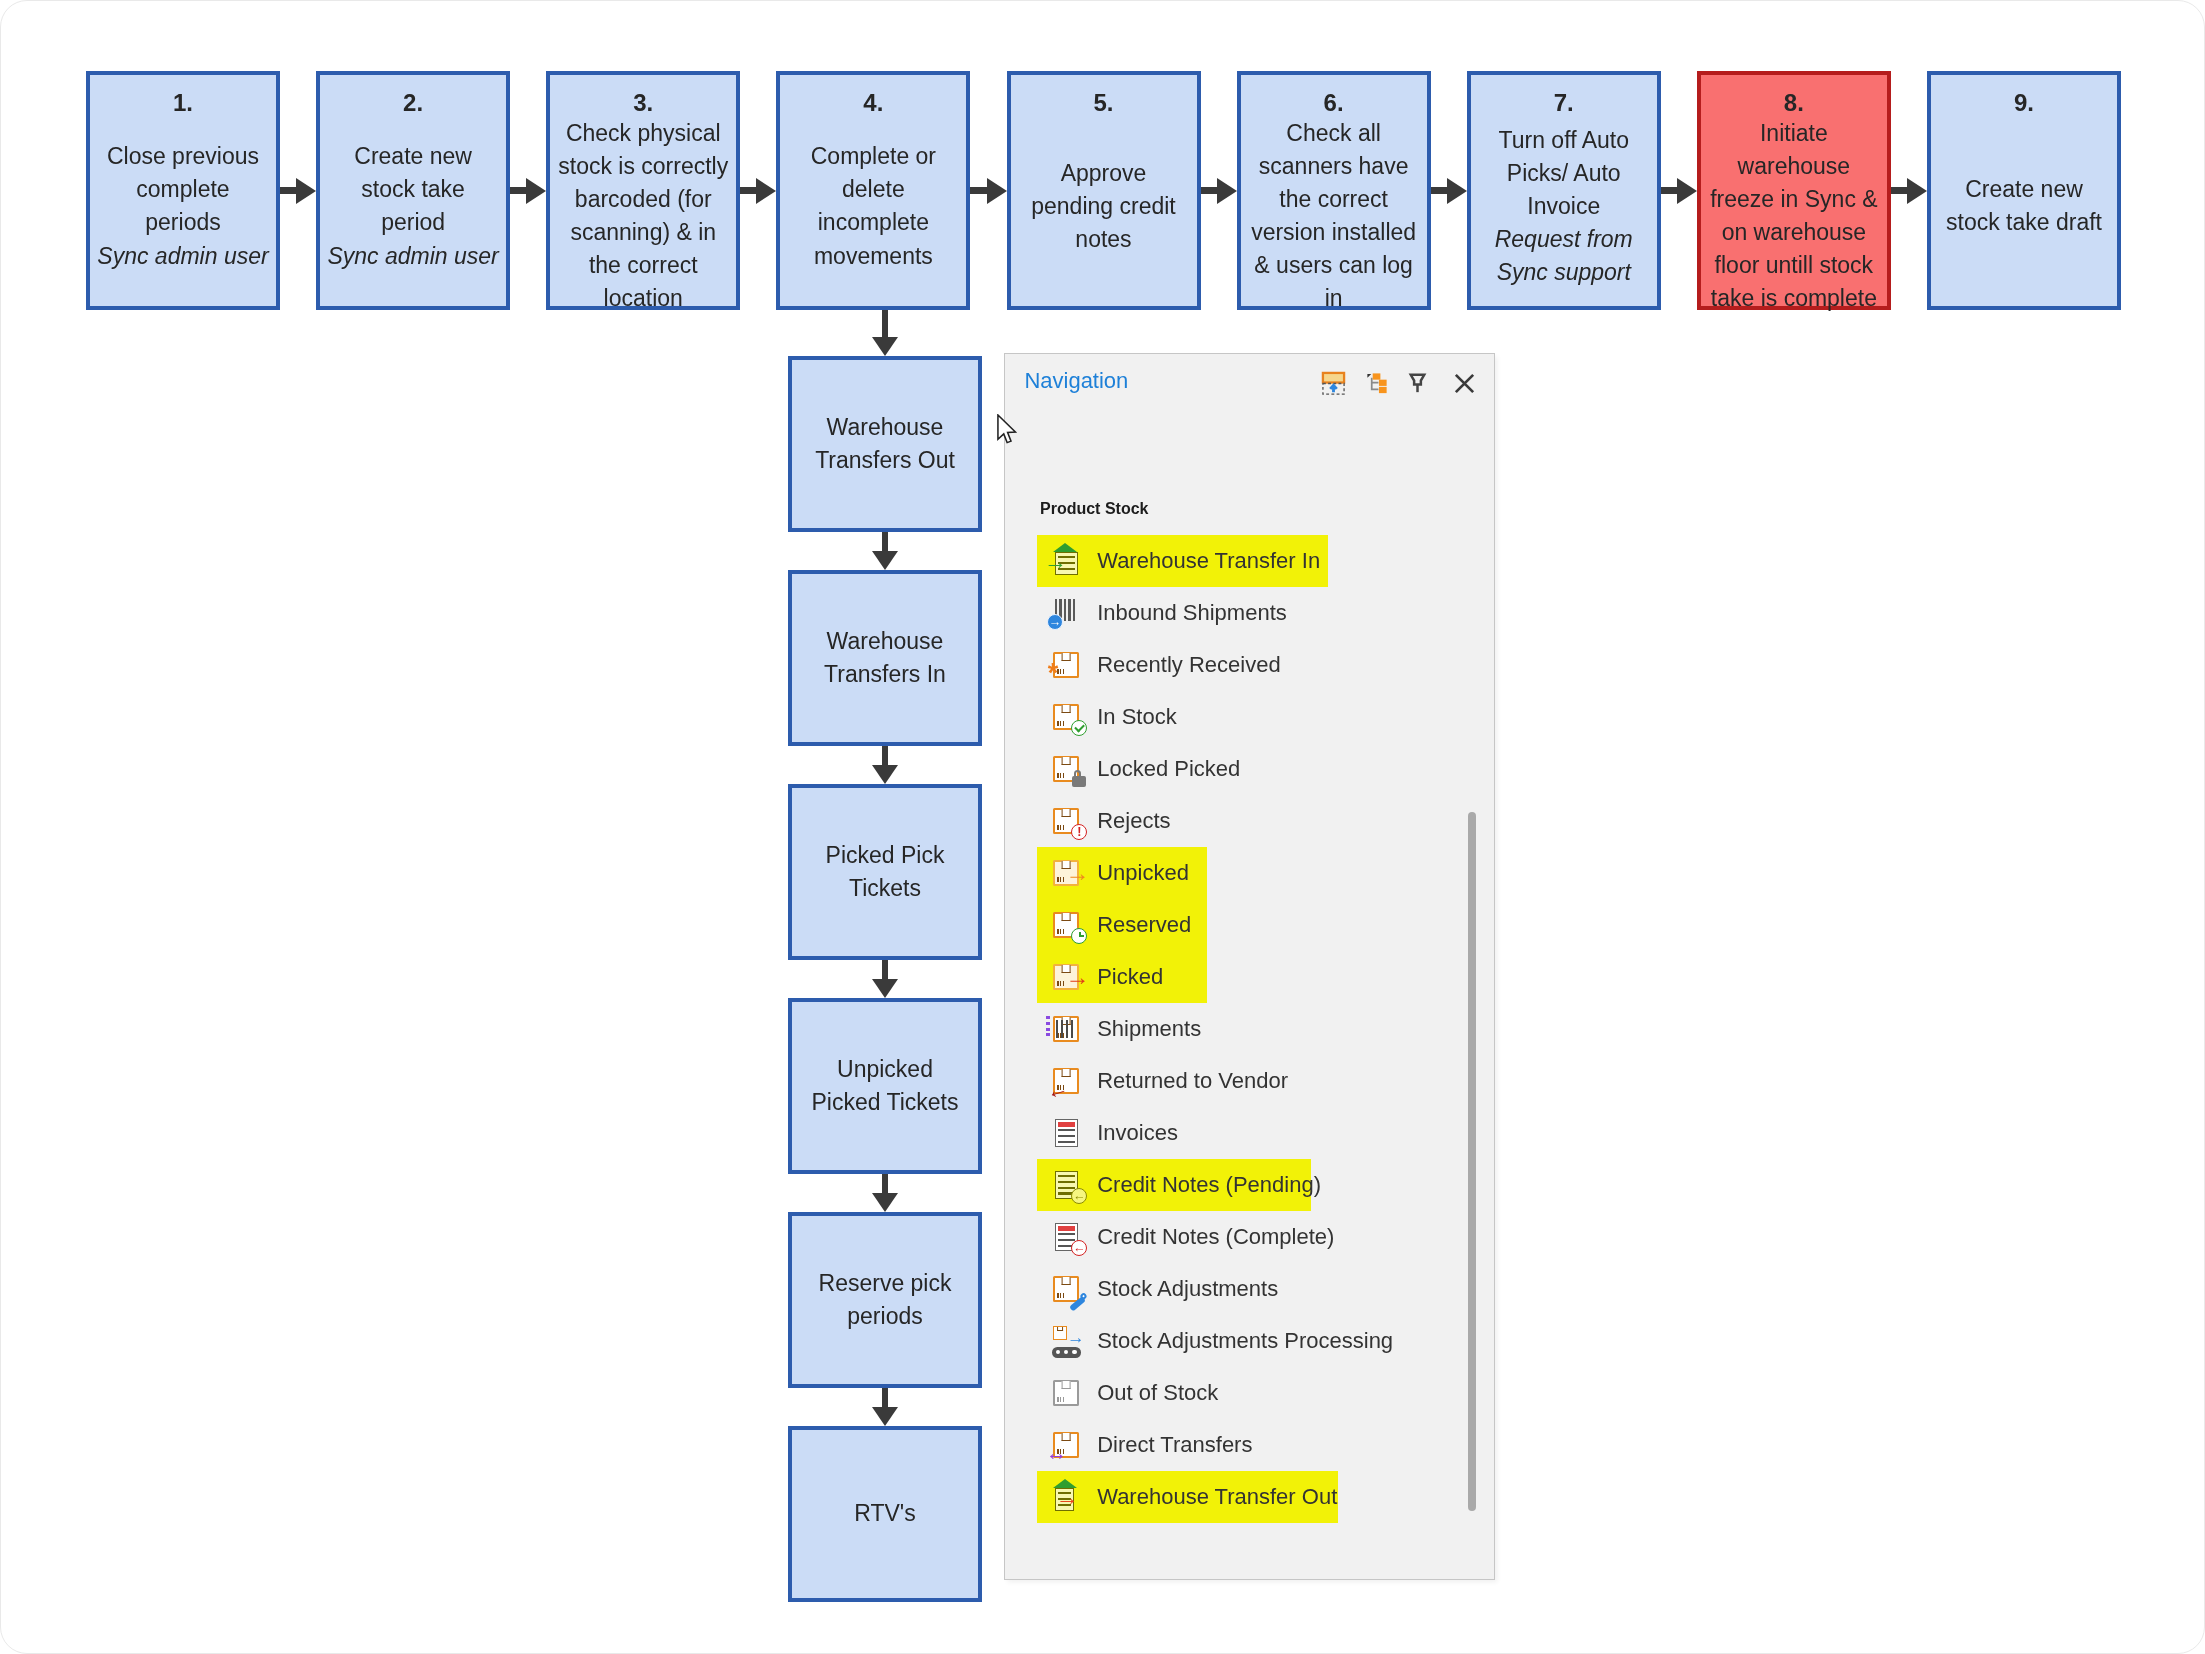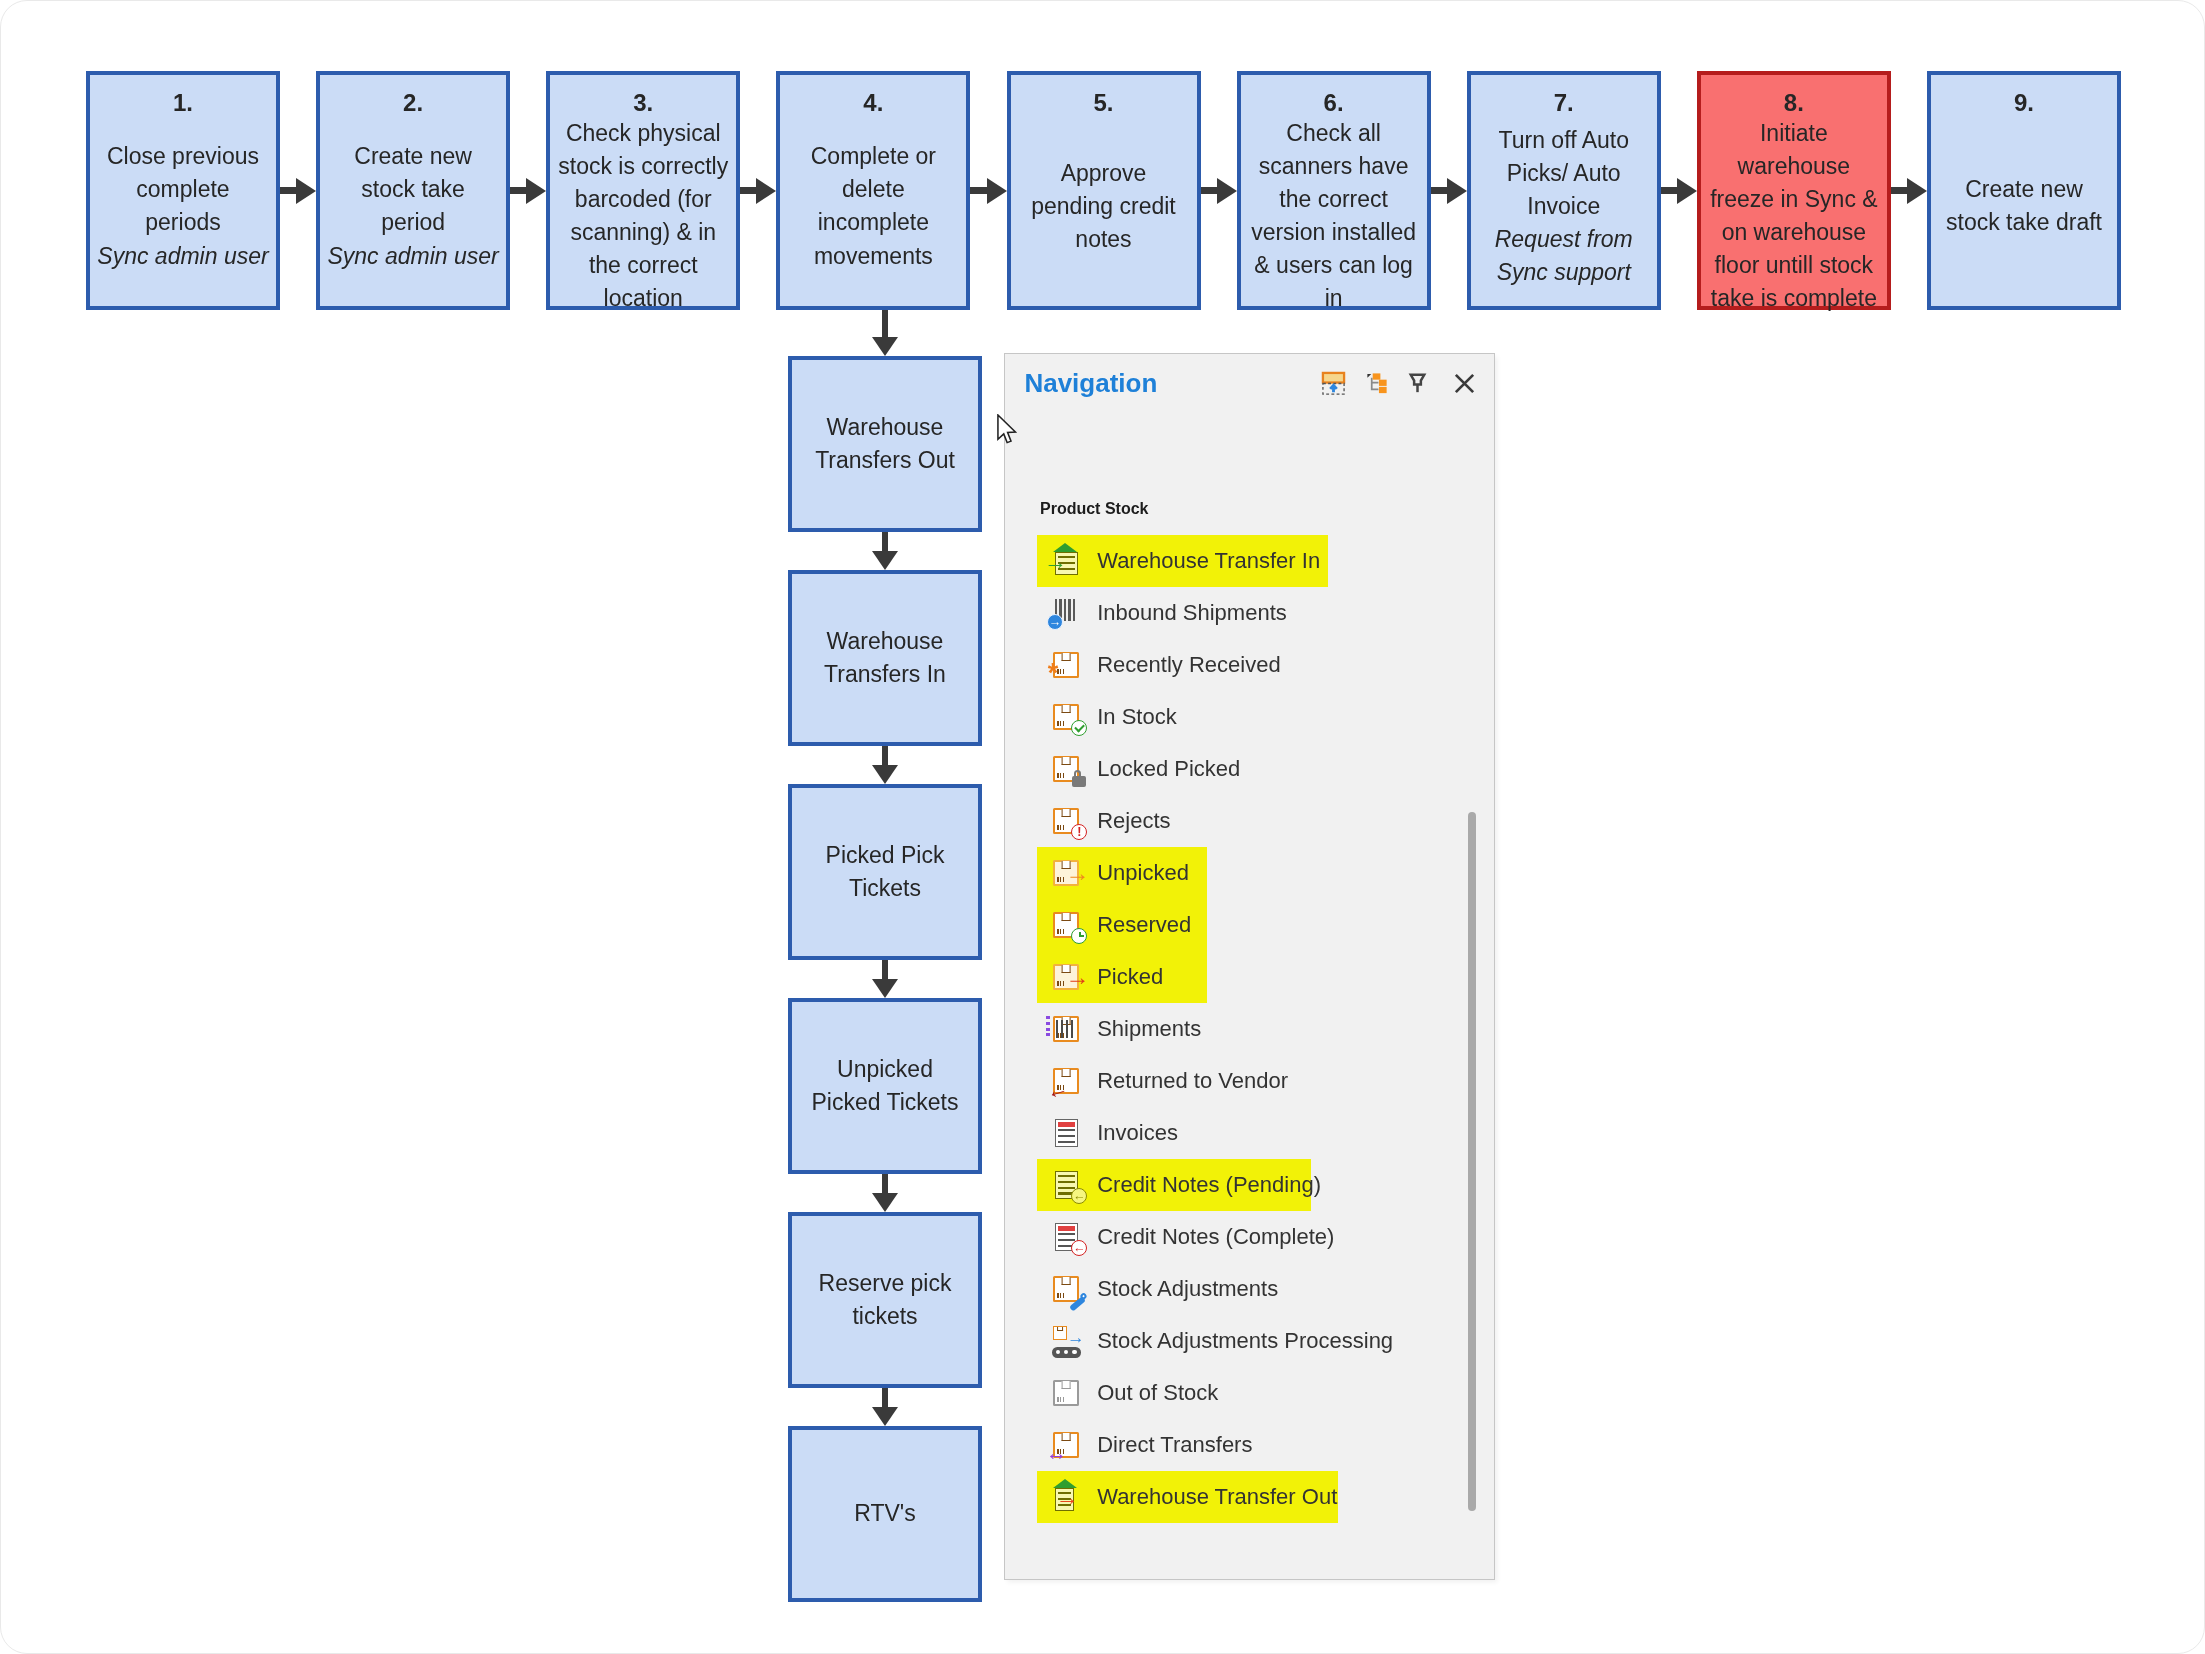--- a/index.html
+++ b/index.html
@@ -28,21 +28,21 @@
   .v-arrow{display:flex;flex-direction:column;align-items:center;}
   .v-arrow .shaft{width:6.8px;background:#3a3a3a;flex:1;}
   .v-arrow .head{width:0;height:0;border-left:13px solid transparent;border-right:13px solid transparent;
                  border-top:19.4px solid #3a3a3a;}
   .v-arrow.first{height:46px;}
   .v-arrow.mid{height:38px;}
 
   
   .nav-panel{position:absolute;left:1003px;top:352px;width:491px;height:1227px;box-sizing:border-box;
              background:#f1f1f1;border:1px solid #c6c6c6;box-shadow:2.9px 2.9px 4.9px rgba(0,0,0,0.06);}
-  .nav-title{position:absolute;left:19.4px;top:13.6px;font-size:26px;font-weight:bold;color:#1e80d8;}
+  .nav-title{position:absolute;left:19.4px;top:13.6px;font-size:22px;font-weight:normal;color:#1e80d8;}
   .panel-btn{position:absolute;top:15.5px;width:28px;height:28px;display:flex;align-items:center;justify-content:center;}
   .search-row{position:absolute;left:29px;top:72px;right:29px;height:34px;display:flex;align-items:center;gap:12.6px;}
   .search-input{flex:1;border:none;background:transparent;outline:none;font-size:23px;color:#444;
                 font-family:"Liberation Sans","DejaVu Sans",sans-serif;}
   .search-input::placeholder{color:#b4b4b4;}
   .section-hdr{position:absolute;left:35px;top:146px;font-size:16px;font-weight:bold;color:#1c1c1c;}
   .nav-list{position:absolute;left:32px;top:181px;right:14.6px;}
   .nav-row{height:52px;display:flex;align-items:center;}
   .pill{display:inline-flex;align-items:center;gap:14.6px;height:52px;padding:0 17.5px 0 14.6px;box-sizing:border-box;}
   .hl{background:#f2f207;}
@@ -238,21 +238,21 @@
         <div class="head"></div>
       </div>
     <div class="branch-box">
         <span>Unpicked Picked Tickets</span>
       </div>
     <div class="v-arrow mid">
         <div class="shaft"></div>
         <div class="head"></div>
       </div>
     <div class="branch-box">
-        <span>Reserve pick tickets</span>
+        <span>Reserve pick periods</span>
       </div>
     <div class="v-arrow mid">
         <div class="shaft"></div>
         <div class="head"></div>
       </div>
     <div class="branch-box">
         <span>RTV's</span>
       </div>
   </div>
 

